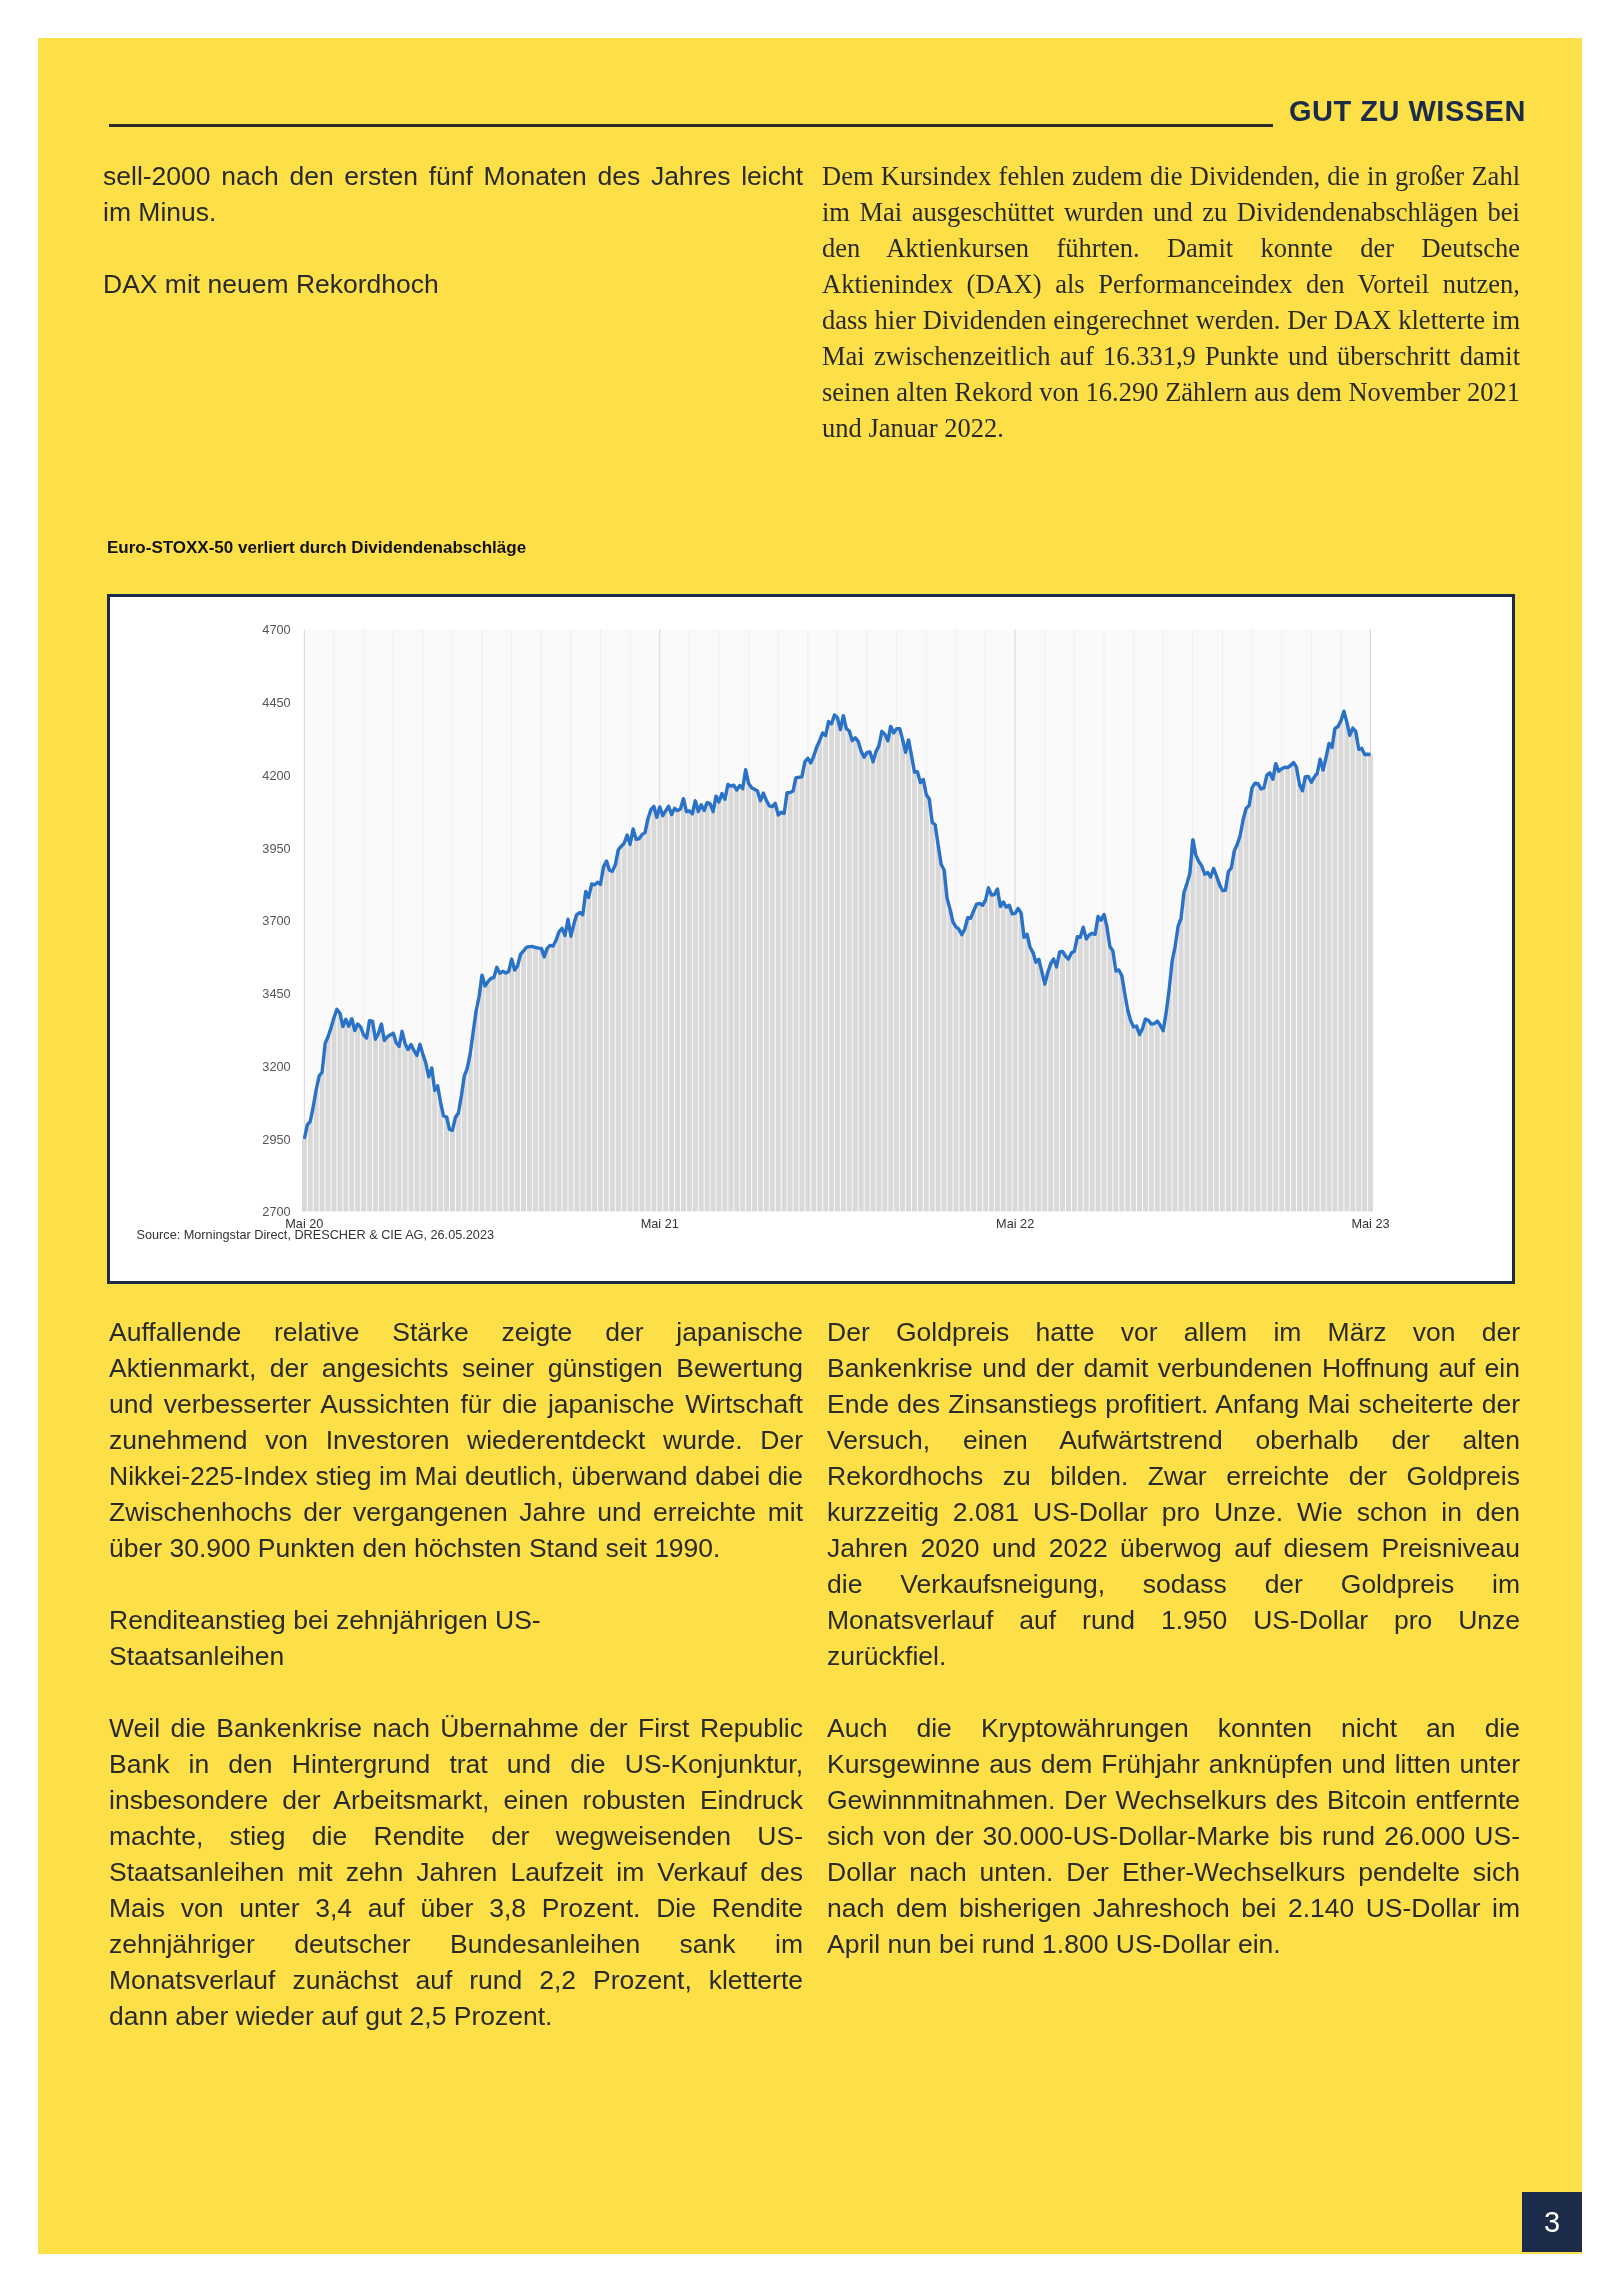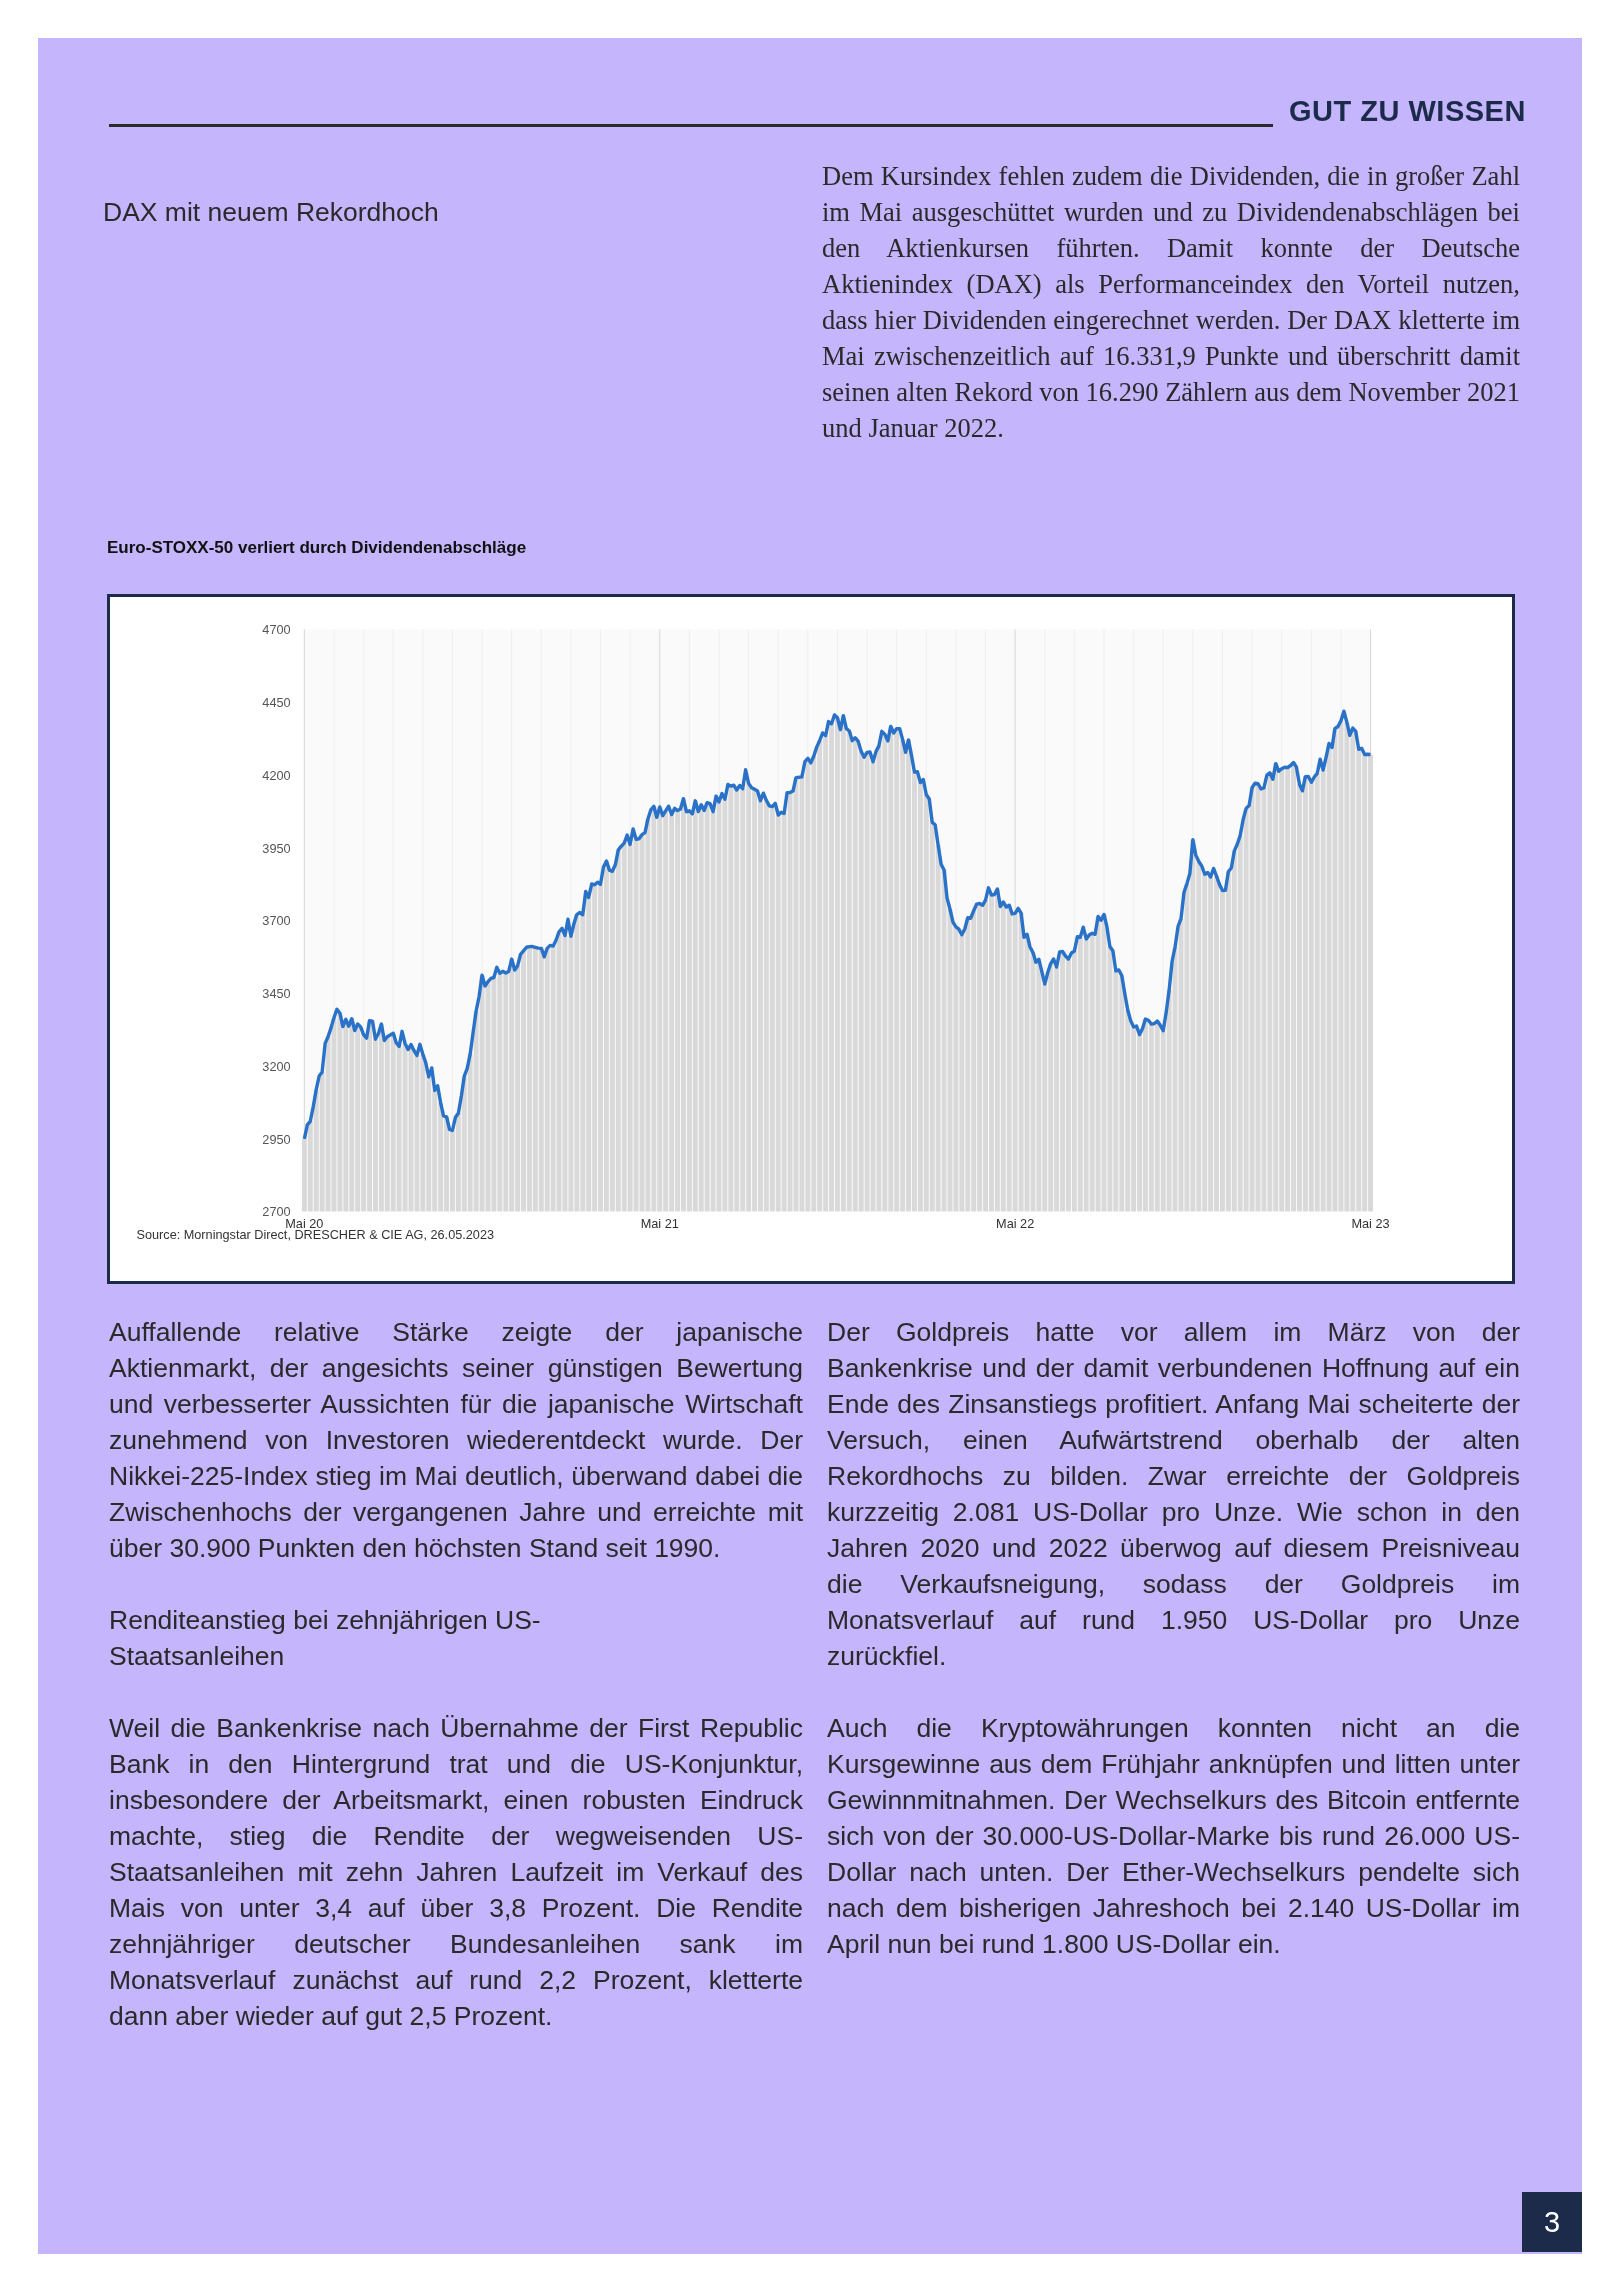--- a/index.html
+++ b/index.html
@@ -3,21 +3,21 @@
 <meta charset="utf-8">
 <style>
   html, body { margin: 0; padding: 0; }
   body {
     width: 1621px; height: 2293px; background: #ffffff;
     position: relative; overflow: hidden;
     font-family: "Liberation Sans", sans-serif;
   }
   .page {
     position: absolute; left: 38px; top: 38px; width: 1544px; height: 2216px;
-    background: #c4b5fd;
+    background: #fde047;
   }
   .header-rule {
     position: absolute; left: 71px; top: 86px; width: 1164px; height: 2.9px; background: #2b2b2b;
   }
   .header-title {
     position: absolute; left: 1251px; top: 57px; font-size: 29px; font-weight: bold;
     color: #1c2b4a; letter-spacing: 0.5px;
   }
   .col { position: absolute; color: #2a2a2a; font-size: 26.5px; line-height: 36px; }
   .col p { margin: 0; text-align: justify; }
@@ -41,20 +41,21 @@
   }
 </style>
 </head>
 <body>
 
 <div class="page">
   <div class="header-rule"></div>
   <div class="header-title">GUT ZU WISSEN</div>
 
   <div class="col" style="left:65px; top:120px; width:700px;">
+    <p class="last">sell-2000 nach den ersten fünf Monaten des Jahres leicht im Minus.</p>
     <div class="gap"></div>
     <h3>DAX mit neuem Rekordhoch</h3>
     <div class="gap"></div>
   </div>
 
   <div class="col" style="left:784px; top:120px; width:698px;font-family:Liberation Serif, serif;">
     <p class="last">Dem Kursindex fehlen zudem die Dividenden, die in großer Zahl im Mai ausgeschüttet wurden und zu Dividendenabschlägen bei den Aktienkursen führten. Damit konnte der Deutsche Aktienindex (DAX) als Performanceindex den Vorteil nutzen, dass hier Dividenden eingerechnet werden. Der DAX kletterte im Mai zwischenzeitlich auf 16.331,9 Punkte und überschritt damit seinen alten Rekord von 16.290 Zählern aus dem November 2021 und Januar 2022.</p>
   </div>
 
   <div class="chart-title">Euro-STOXX-50 verliert durch Dividendenabschläge</div>

